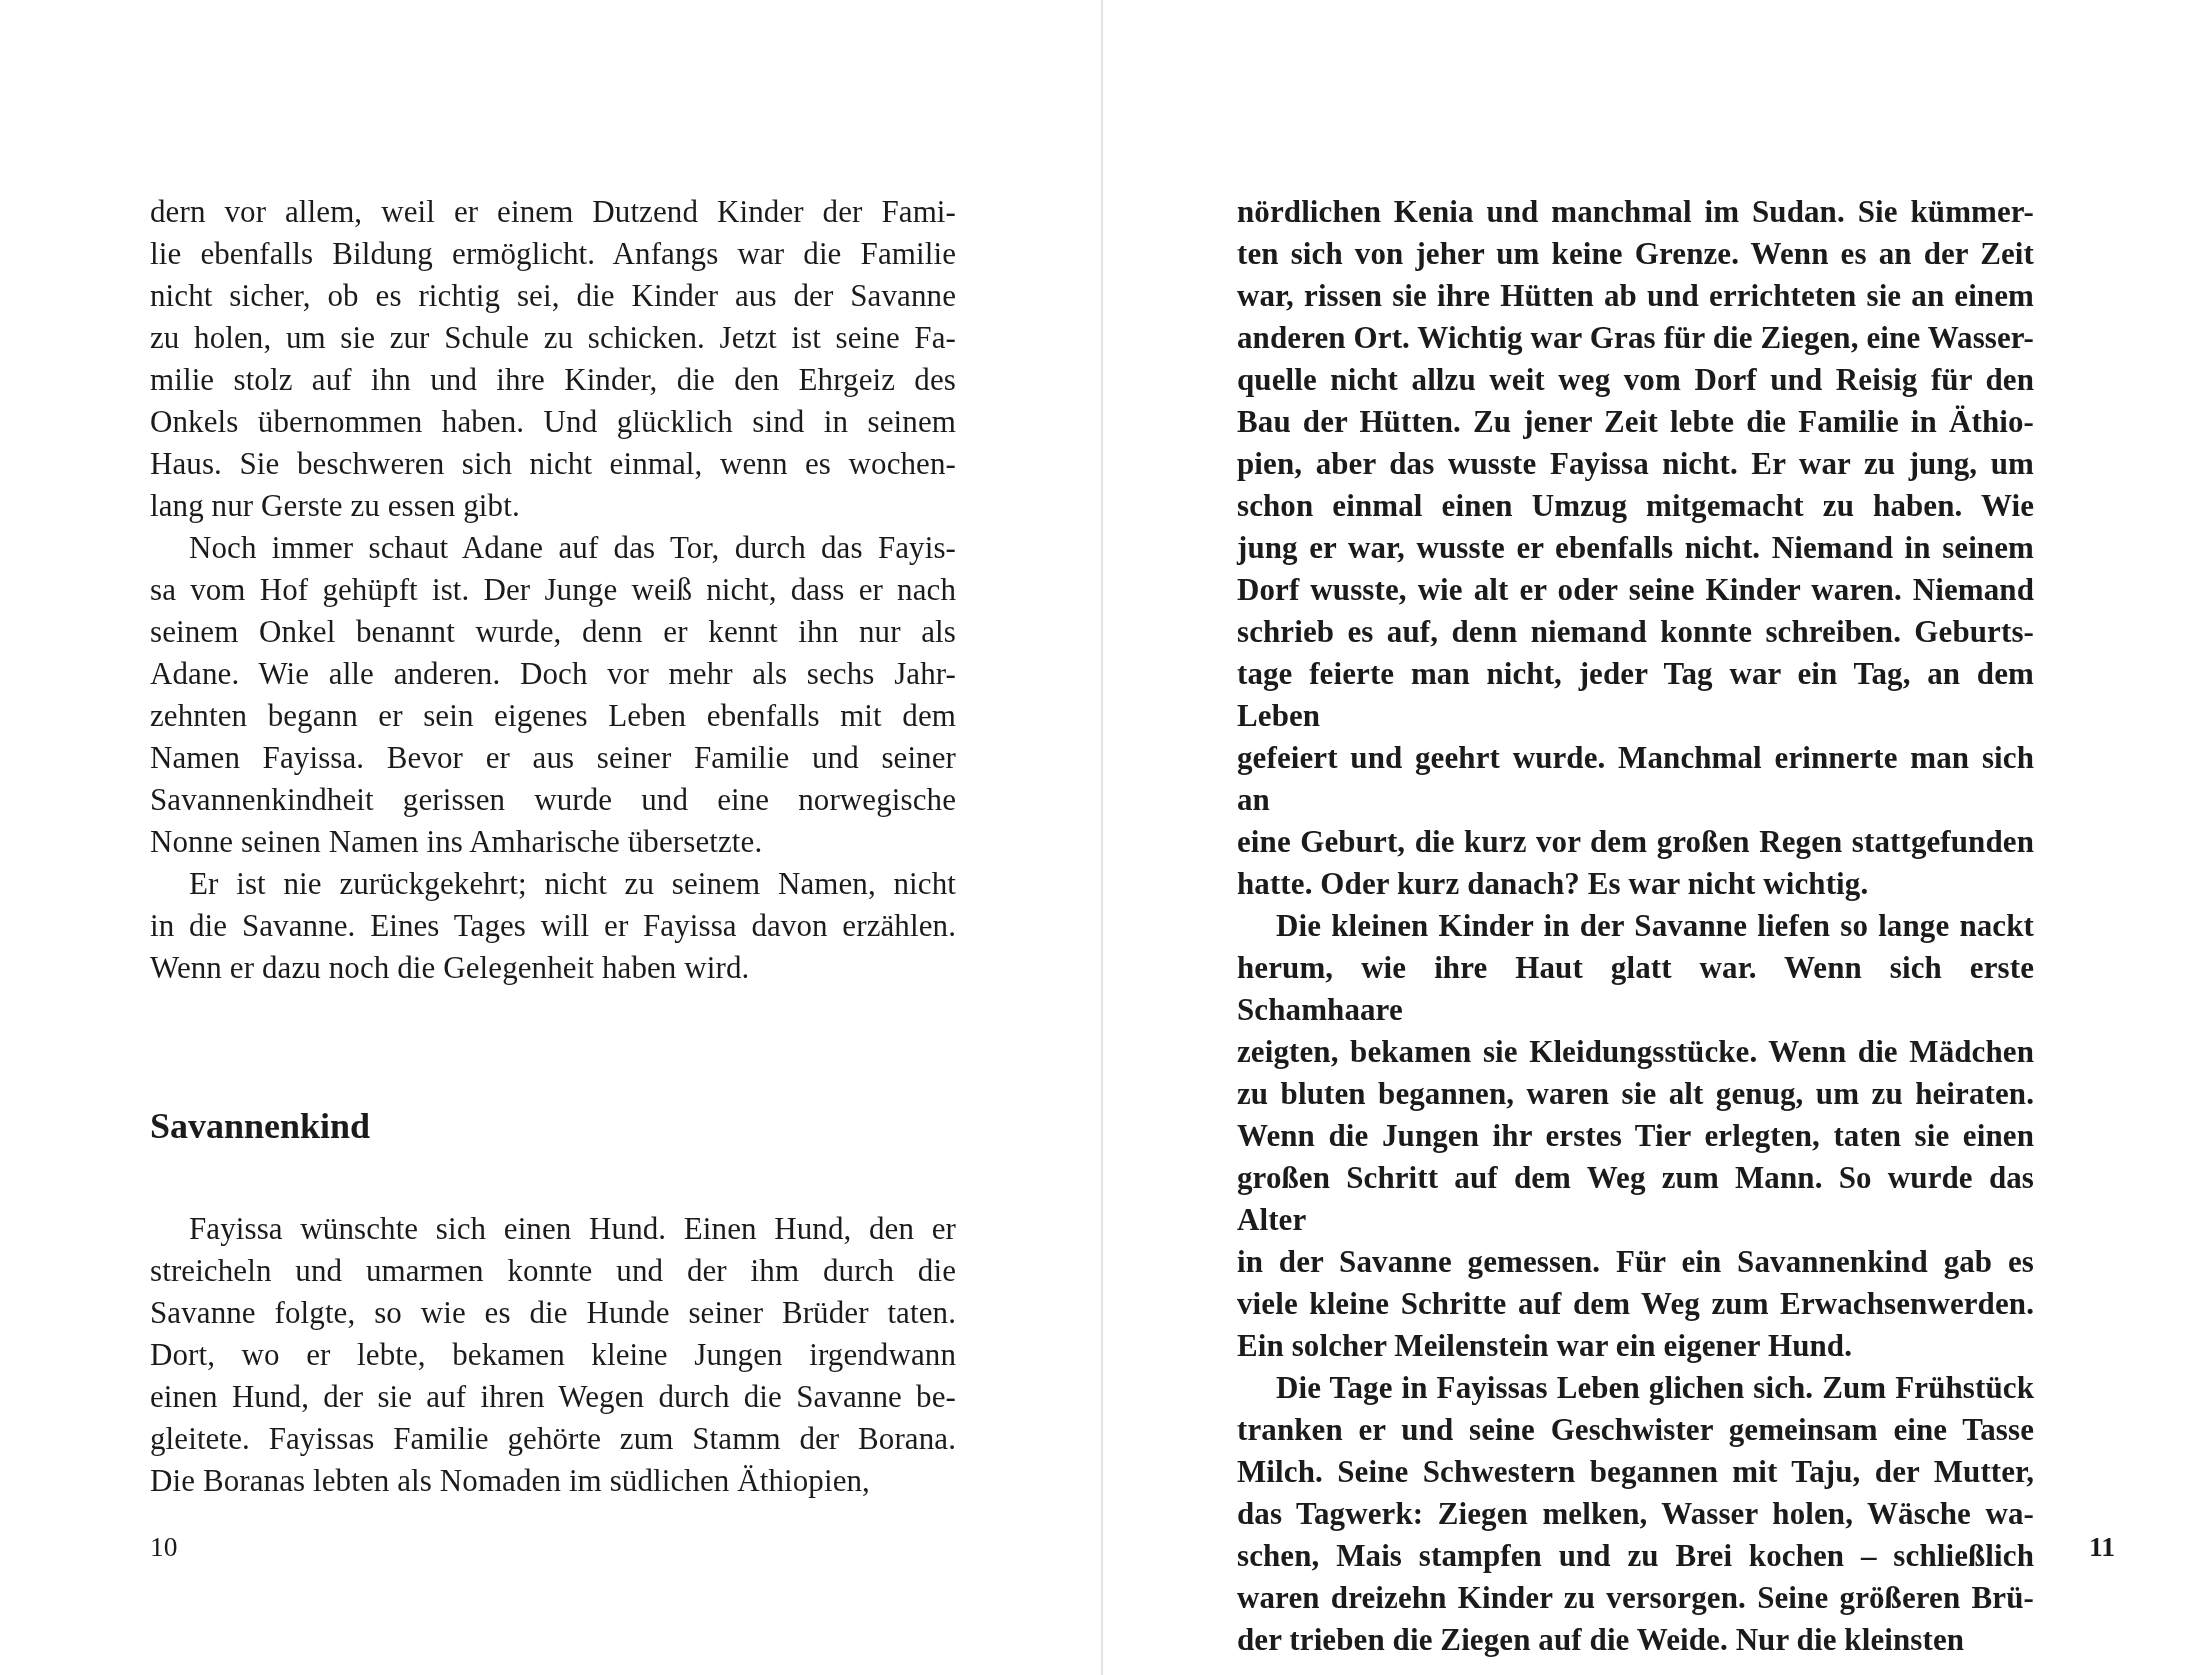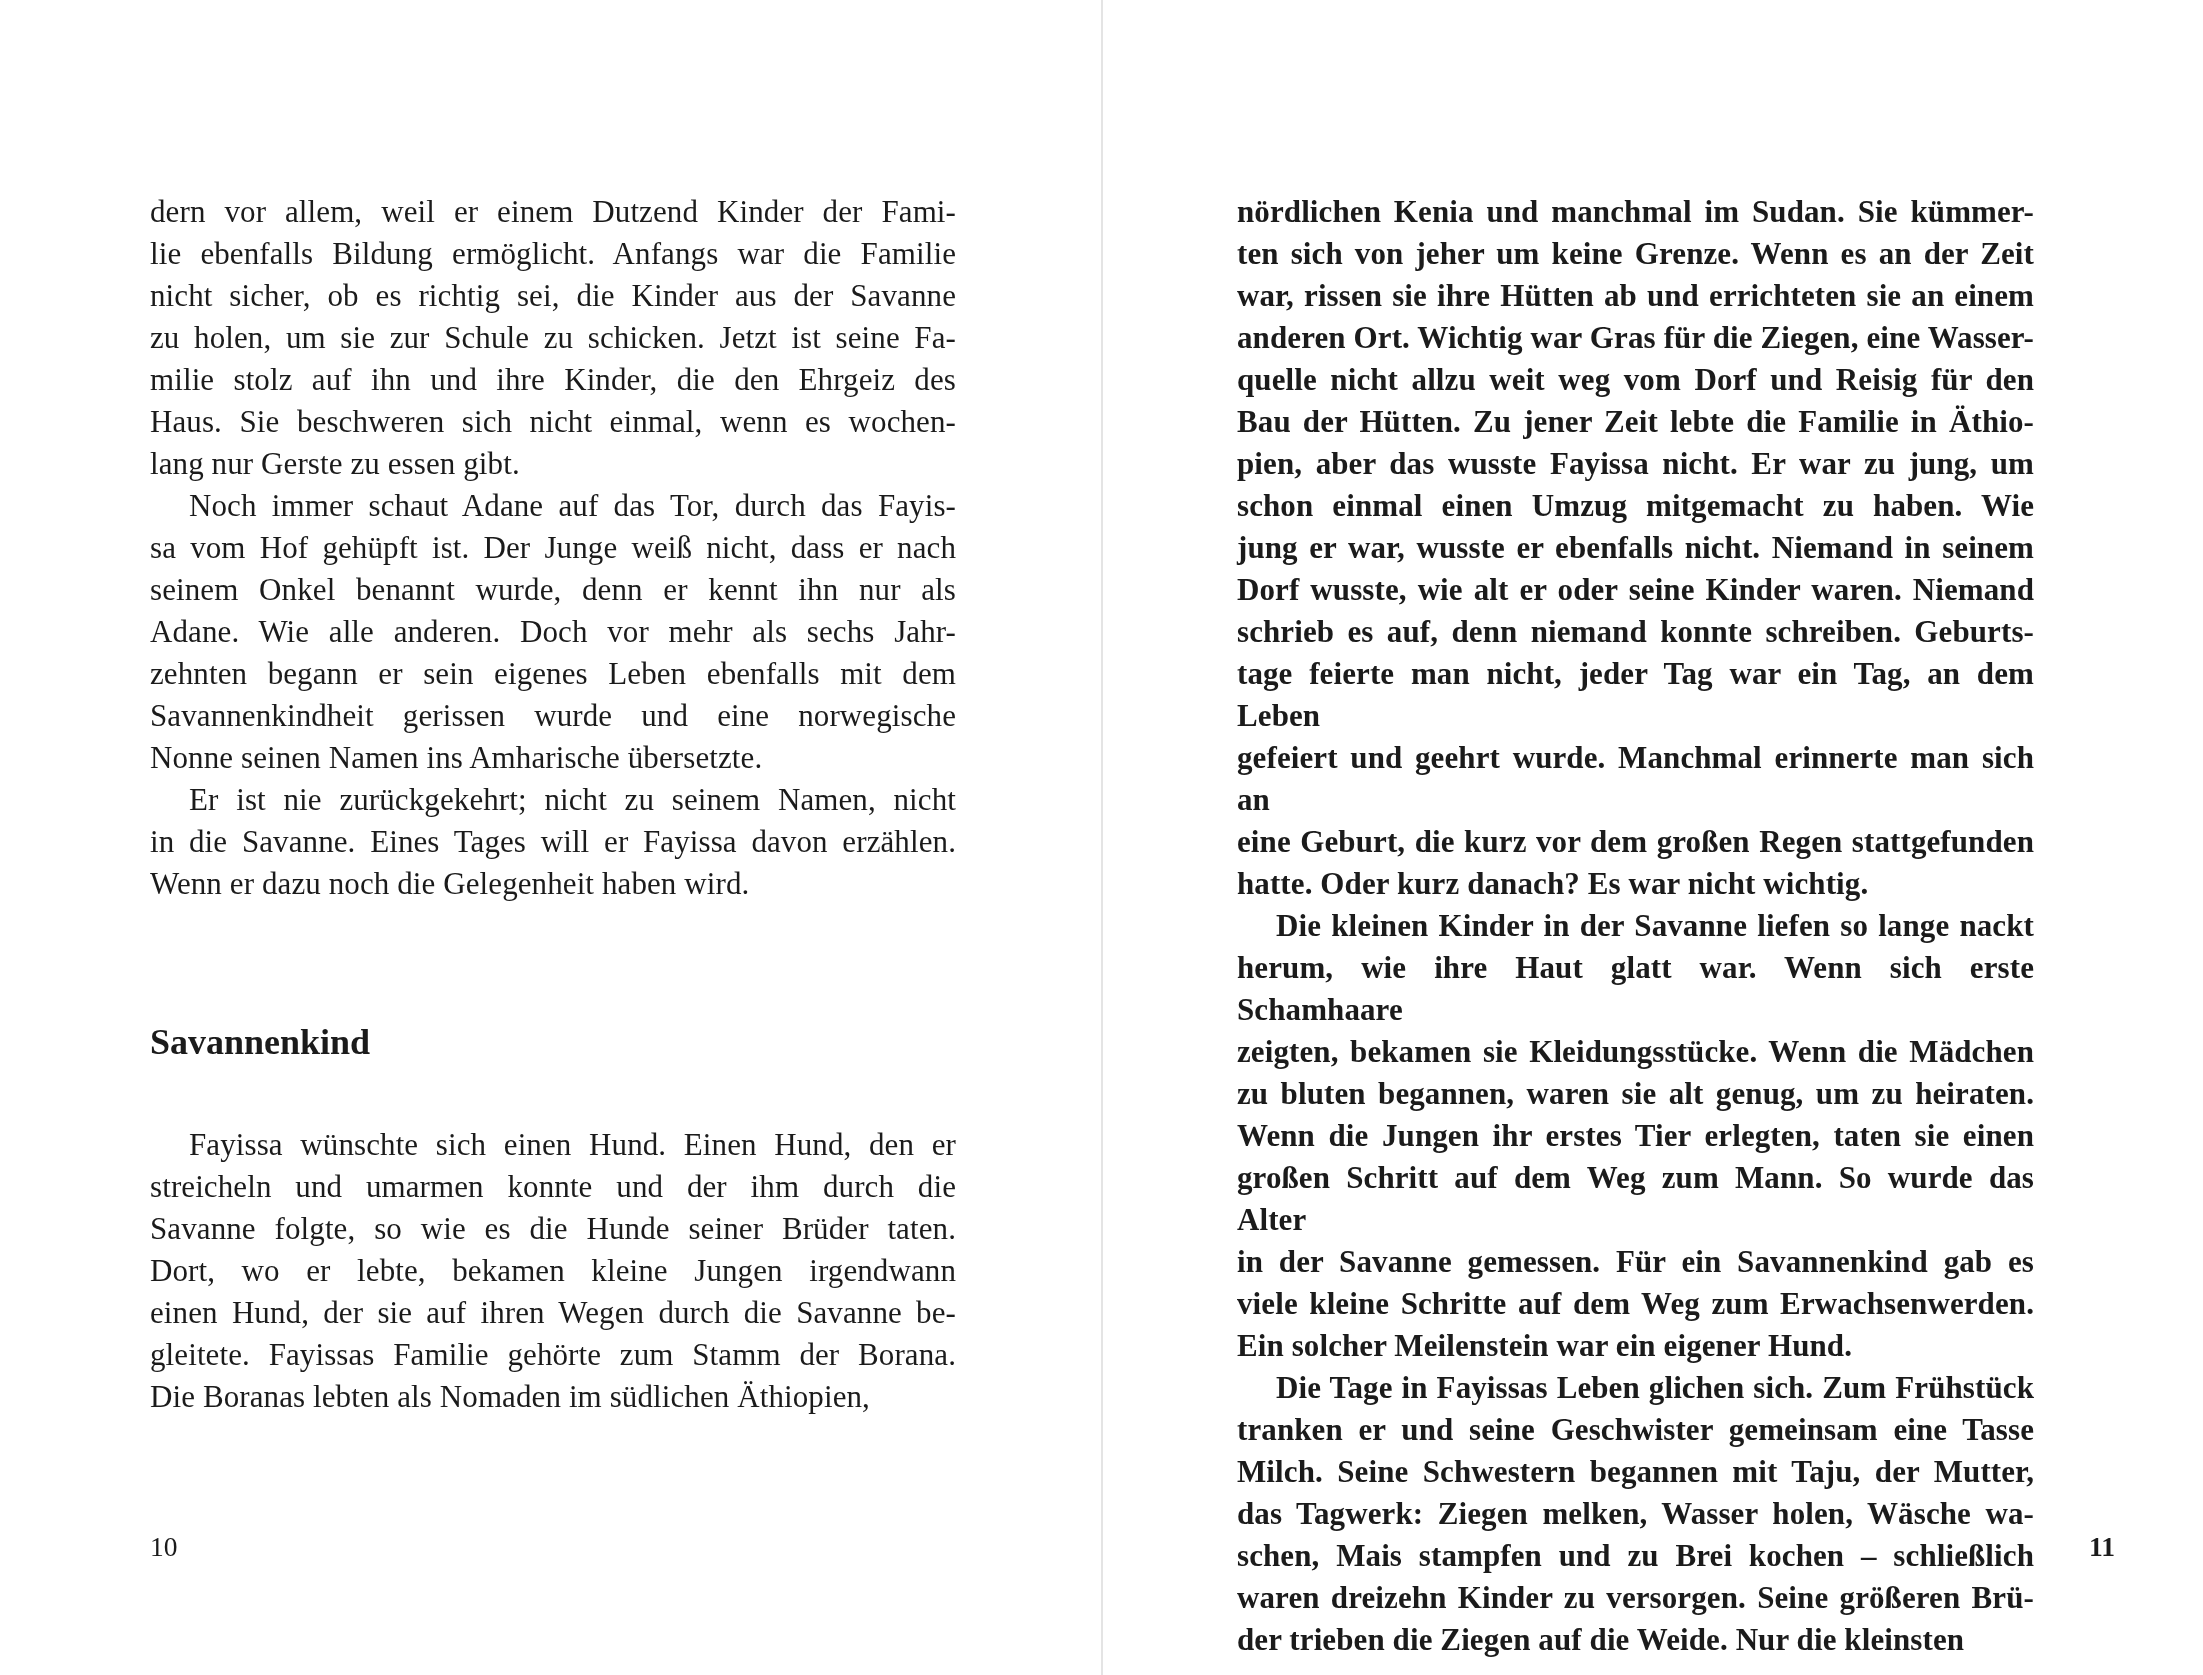--- a/index.html
+++ b/index.html
@@ -66,29 +66,31 @@
 <div class="gutter-line"></div>
 
 <div class="page left">
   <div class="page-text">
       <div class="paragraph">
         <div class="line">dern vor allem, weil er einem Dutzend Kinder der Fami-</div>
         <div class="line">lie ebenfalls Bildung ermöglicht. Anfangs war die Familie</div>
         <div class="line">nicht sicher, ob es richtig sei, die Kinder aus der Savanne</div>
         <div class="line">zu holen, um sie zur Schule zu schicken. Jetzt ist seine Fa-</div>
         <div class="line">milie stolz auf ihn und ihre Kinder, die den Ehrgeiz des</div>
+        <div class="line">Onkels übernommen haben. Und glücklich sind in seinem</div>
         <div class="line">Haus. Sie beschweren sich nicht einmal, wenn es wochen-</div>
         <div class="line para-last">lang nur Gerste zu essen gibt.</div>
       </div>
       <div class="paragraph">
         <div class="line indent">Noch immer schaut Adane auf das Tor, durch das Fayis-</div>
         <div class="line">sa vom Hof gehüpft ist. Der Junge weiß nicht, dass er nach</div>
         <div class="line">seinem Onkel benannt wurde, denn er kennt ihn nur als</div>
         <div class="line">Adane. Wie alle anderen. Doch vor mehr als sechs Jahr-</div>
         <div class="line">zehnten begann er sein eigenes Leben ebenfalls mit dem</div>
+        <div class="line">Namen Fayissa. Bevor er aus seiner Familie und seiner</div>
         <div class="line">Savannenkindheit gerissen wurde und eine norwegische</div>
         <div class="line para-last">Nonne seinen Namen ins Amharische übersetzte.</div>
       </div>
       <div class="paragraph">
         <div class="line indent">Er ist nie zurückgekehrt; nicht zu seinem Namen, nicht</div>
         <div class="line">in die Savanne. Eines Tages will er Fayissa davon erzählen.</div>
         <div class="line para-last">Wenn er dazu noch die Gelegenheit haben wird.</div>
       </div>
       <div class="heading">Savannenkind</div>
       <div class="paragraph">

